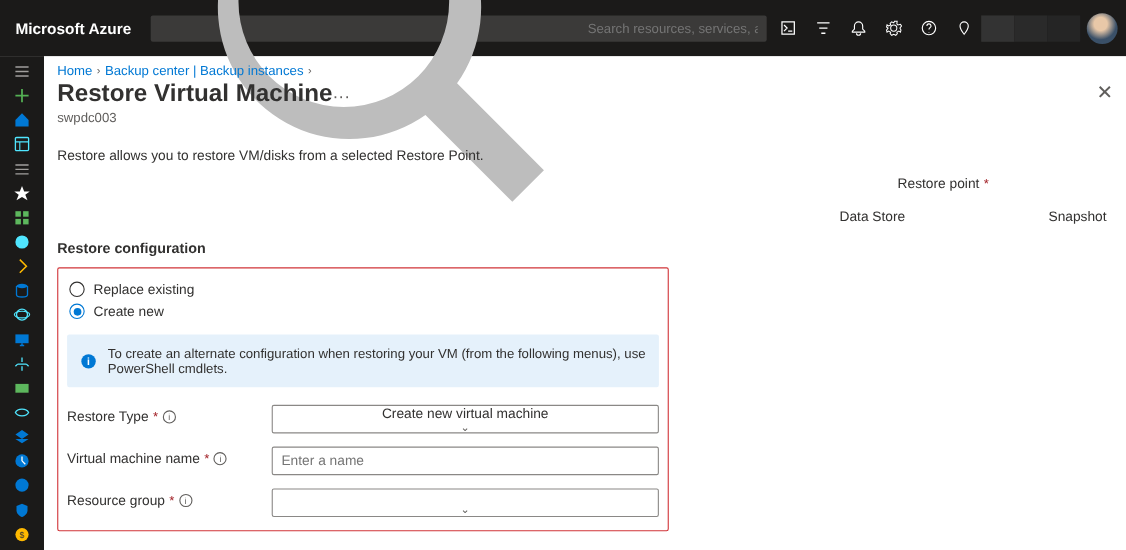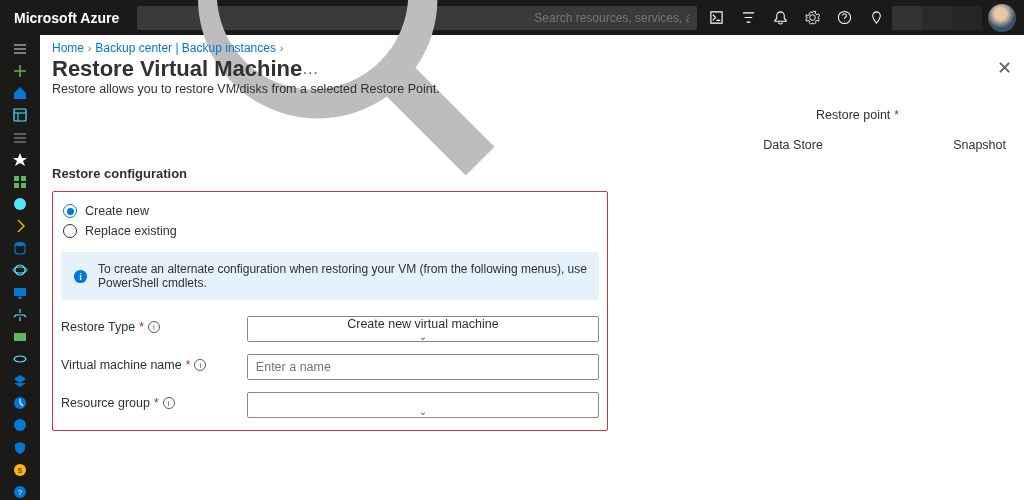--- a/index.html
+++ b/index.html
@@ -1,17 +1,17 @@
 <!DOCTYPE html>
 <html><head>
 <meta charset="utf-8">
 <style>
   * { box-sizing: border-box; margin: 0; padding: 0; }
   body { font-family: "Segoe UI", Arial, sans-serif; font-size: 13px; color: #323130; background: #fff; width: 1024px; height: 500px; overflow: hidden; }
-  .topbar { height: 35px; background: #1b1a19; display: flex; align-items: center; padding: 0 0 0 14px; }
+  .topbar { height: 51px; background: #1b1a19; display: flex; align-items: center; padding: 0 0 0 14px; }
   .brand { color: #fff; font-size: 14px; font-weight: 600; margin-right: 18px; white-space: nowrap; }
   .search-wrap { flex: 1; max-width: 560px; height: 24px; background: #3b3a39; border-radius: 2px; display: flex; align-items: center; padding: 0 8px; }
   .search-wrap svg { fill: #bdbdbd; }
   .search-wrap input { flex: 1; background: transparent; border: none; outline: none; color: #ccc; font-size: 12px; margin-left: 6px; }
   .topbar-right { display: flex; align-items: center; margin-left: auto; gap: 0; }
   .top-icon { width: 32px; height: 35px; display: flex; align-items: center; justify-content: center; cursor: pointer; }
   .top-icon svg { fill: #fff; width: 15px; height: 15px; }
   .placeholder-blocks { display: flex; gap: 0; }
   .placeholder-blocks div { width: 30px; height: 24px; background: #333; }
   .placeholder-blocks div:nth-child(2) { background: #2a2a2a; }
@@ -227,45 +227,46 @@
       <a>Home</a>
       <span class="chev">›</span>
       <a>Backup center | Backup instances</a>
       <span class="chev">›</span>
     </div>
     <div class="title-row">
       <div class="page-title">Restore Virtual Machine</div>
       <span class="ellipsis">···</span>
     </div>
     <span class="close-x">✕</span>
+    <div class="subtitle">swpdc003</div>
 
     <div class="desc">Restore allows you to restore VM/disks from a selected Restore Point.</div>
 
     <div class="form-row">
       <div class="form-label">
         <span>Restore point</span>
           <span class="req">*</span>
       </div>
     </div>
 
     <div class="form-row">
       <div class="form-label">Data Store</div>
       <div class="static-val">Snapshot</div>
     </div>
 
     <div class="section-head">Restore configuration</div>
 
     <div class="highlight-box">
       <label class="radio-row">
+        <span class="radio"></span>
+        <span>Replace existing</span>
+      </label>
+      <label class="radio-row">
         <span class="radio checked"></span>
         <span>Create new</span>
-      </label>
-      <label class="radio-row">
-        <span class="radio"></span>
-        <span>Replace existing</span>
       </label>
 
       <div class="info-banner">
         <svg viewBox="0 0 16 16">
             <circle cx="8" cy="8" r="7" fill="#0078d4"></circle>
             <text x="8" y="12" font-size="10" text-anchor="middle" fill="#fff" font-weight="bold">i</text>
           </svg>
         <span>To create an alternate configuration when restoring your VM (from the following menus), use PowerShell cmdlets.</span>
       </div>
 

